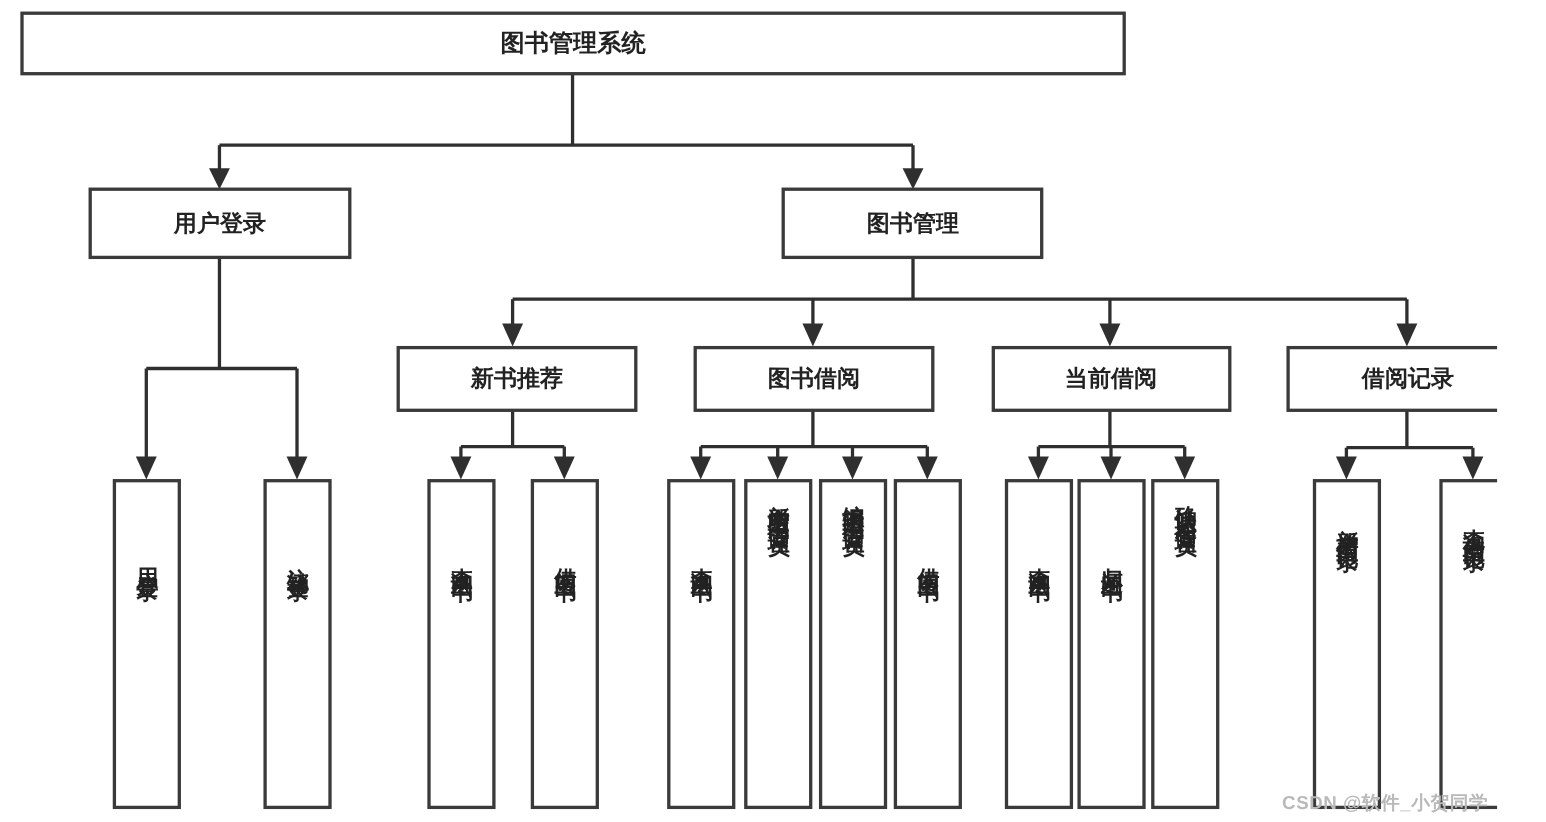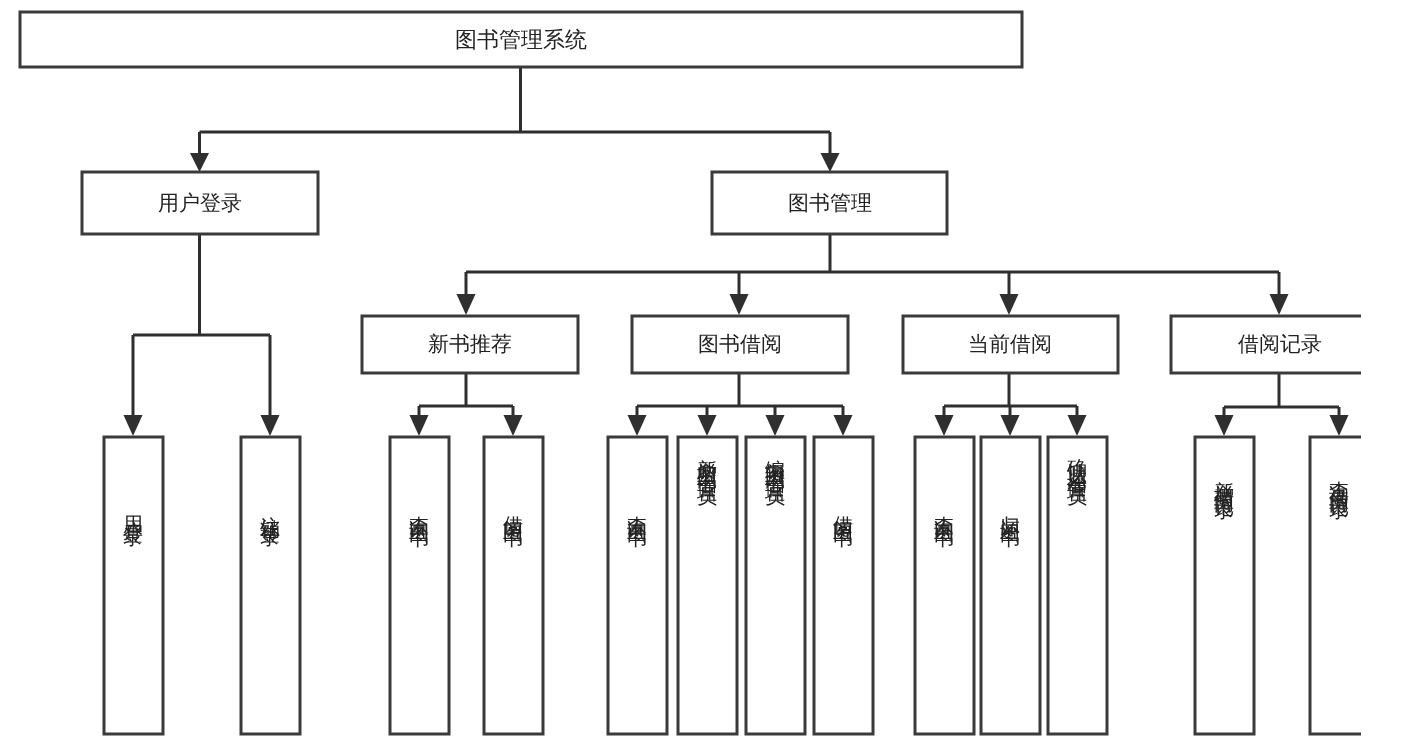--- a/index.html
+++ b/index.html
@@ -9,20 +9,21 @@
   }
   body {
     font-family: "Liberation Sans", "DejaVu Sans", sans-serif;
   }
   #diagram-root {
     position: relative;
     width: 1361px;
     height: 747px;
     background: #ffffff;
     overflow: hidden;
+    font-weight: bold;
   }
   svg#diagram-svg {
     position: absolute;
     top: 0;
     left: 0;
     width: 1405px;
     height: 747px;
   }
   .node-box {
     fill: #ffffff;
@@ -257,14 +258,15 @@
     <span class="leaf-label">确认归还（管理员）</span>
   </div>
 
   <div class="leaf-label-wrap" style="left:1195px; top:465px; width:59px; height:265px;">
     <span class="leaf-label">新增借阅记录</span>
   </div>
   <div class="leaf-label-wrap" style="left:1310px; top:465px; width:59px; height:265px;">
     <span class="leaf-label">查询借阅记录</span>
   </div>
 
+  <div class="watermark">CSDN @软件_小贺同学</div>
 
 </div>
 
 </body></html>

